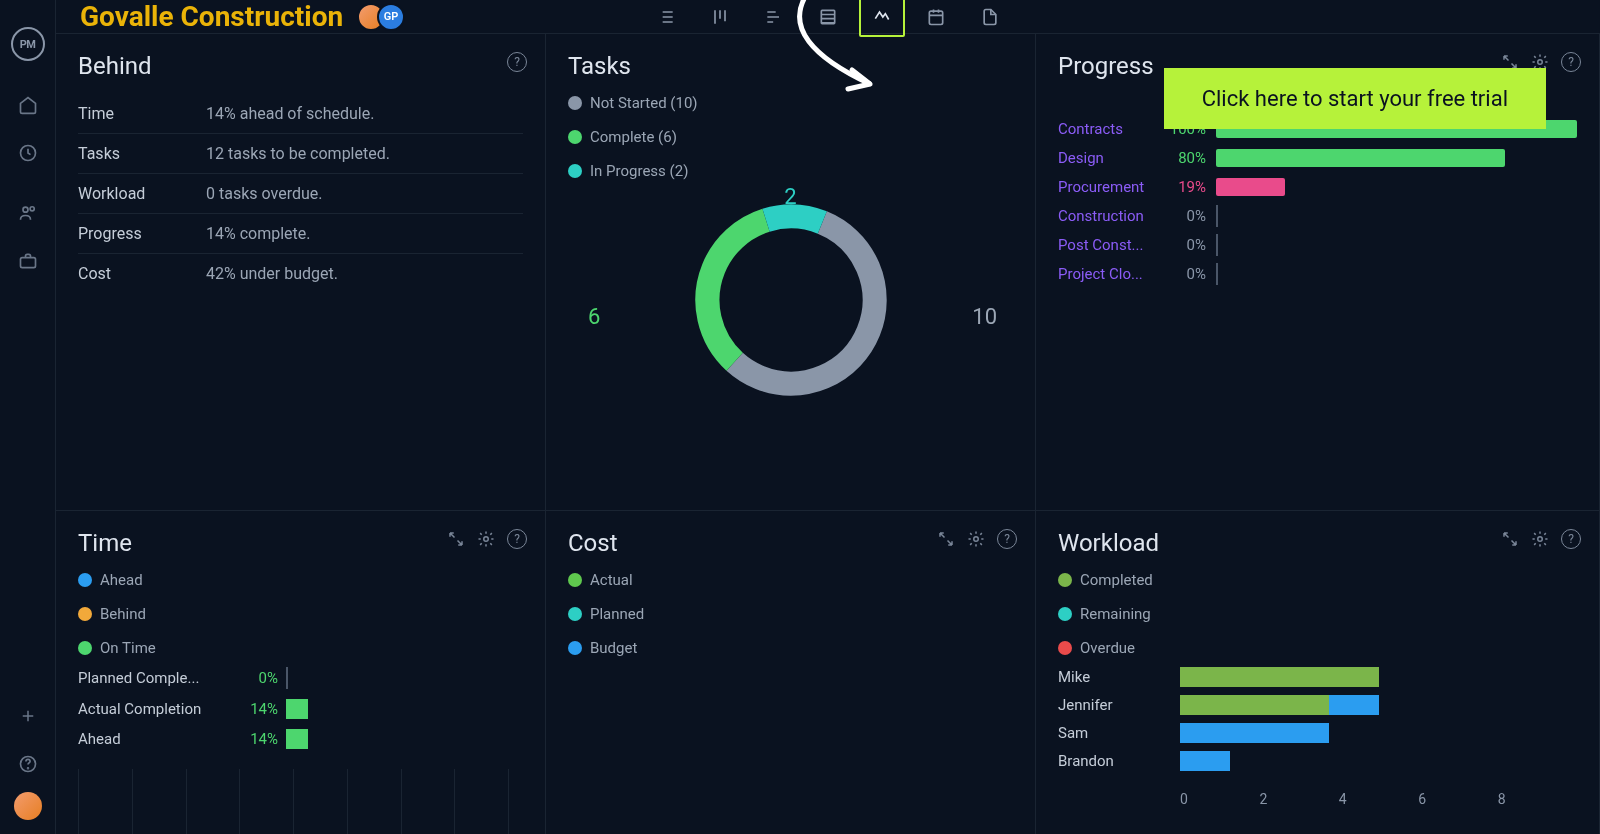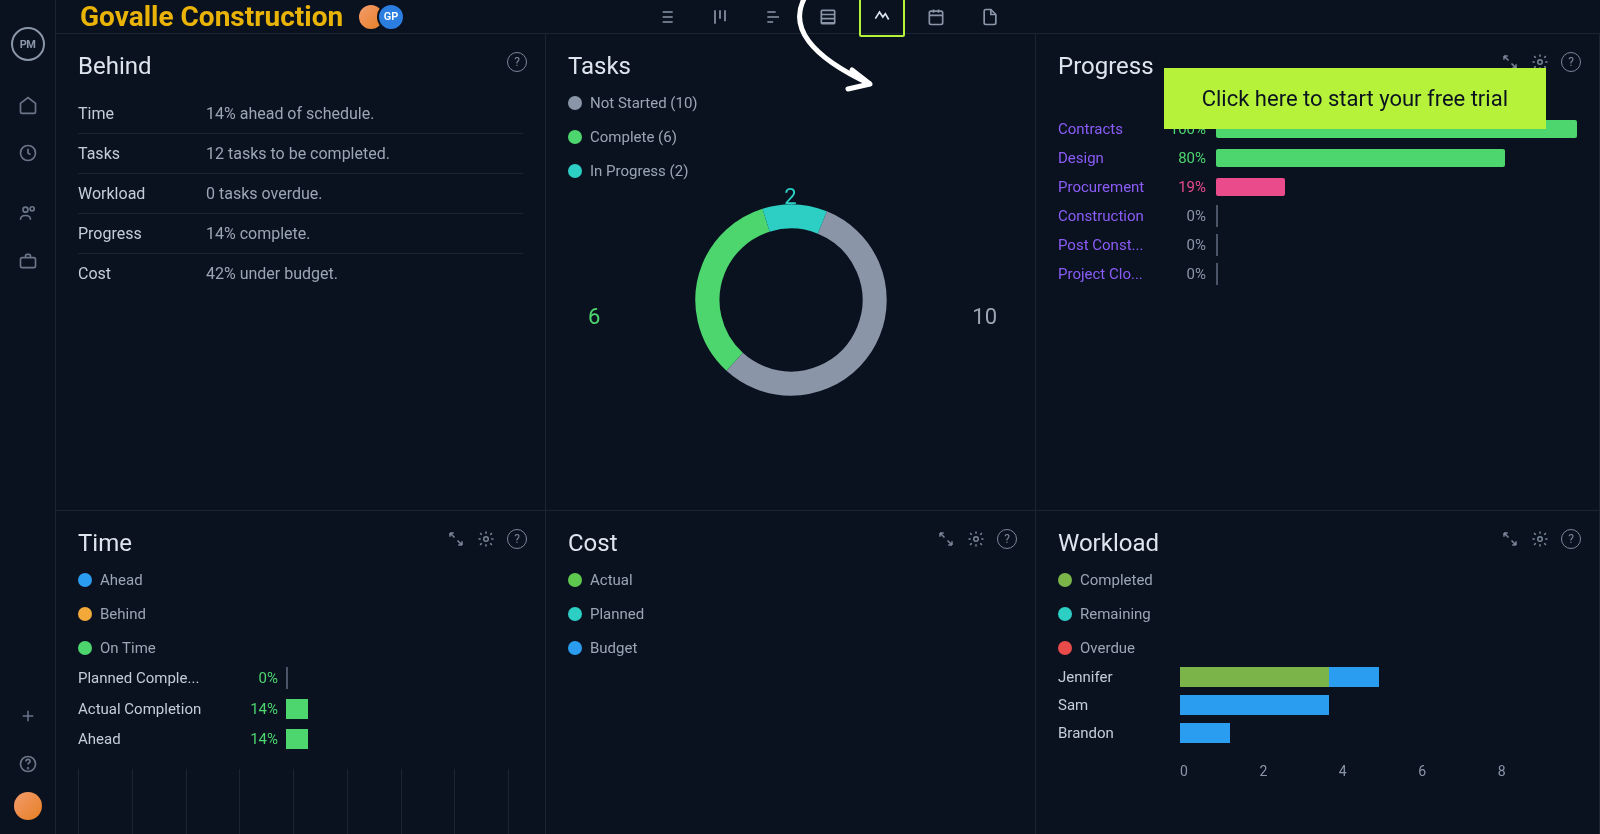--- a/index.html
+++ b/index.html
@@ -422,20 +422,26 @@
          <span class="dot" style="background:#2dcfc4"></span>
          <span>Remaining</span>
        </div>
             <div class="legend-item">
          <span class="dot" style="background:#e94b4b"></span>
          <span>Overdue</span>
        </div>
           </div>
         <div id="workload-rows">
             <div class="work-row">
+       <div class="work-name">Mike</div>
+       <div class="work-bars">
+                <div class="work-seg" style="width:50%;background:#7bb54a"></div>
+              </div>
+     </div>
+            <div class="work-row">
        <div class="work-name">Jennifer</div>
        <div class="work-bars">
                 <div class="work-seg" style="width:37.5%;background:#7bb54a"></div>
                 <div class="work-seg" style="width:12.5%;background:#2b9df0"></div>
               </div>
      </div>
             <div class="work-row">
        <div class="work-name">Sam</div>
        <div class="work-bars">
                 <div class="work-seg" style="width:37.5%;background:#2b9df0"></div>

